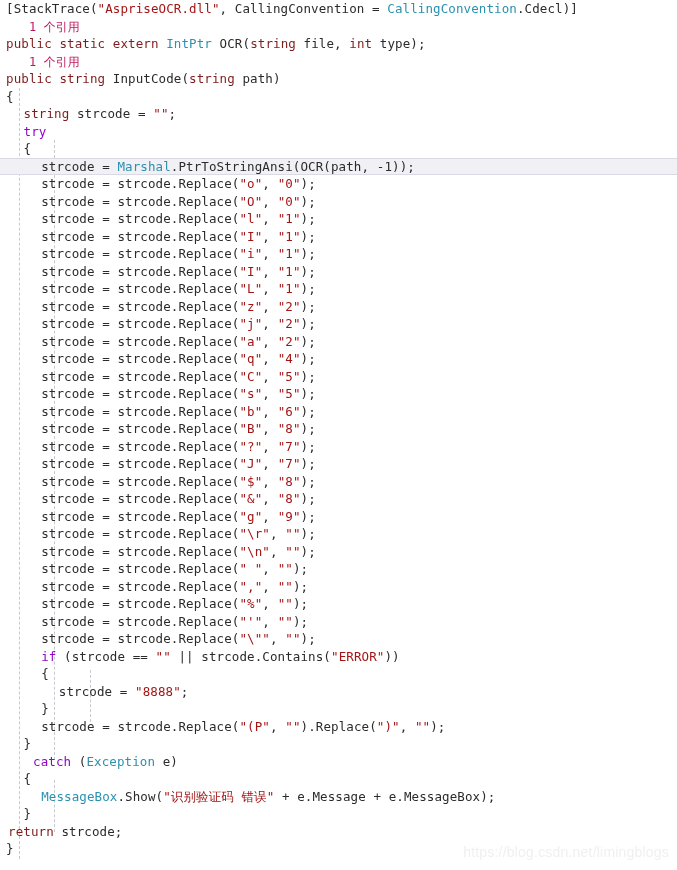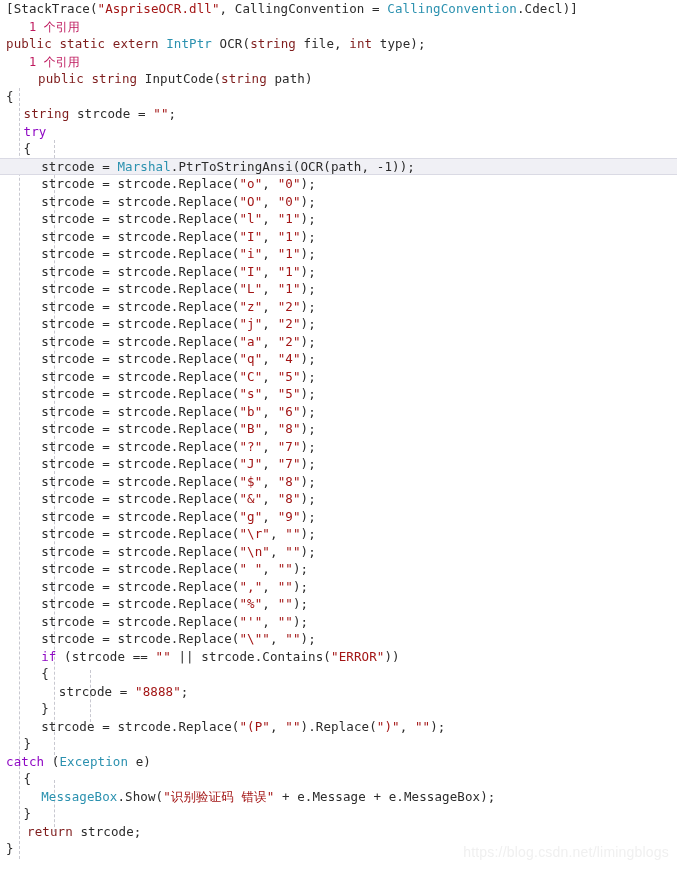--- a/index.html
+++ b/index.html
@@ -88,21 +88,21 @@
       <div class="guide" style="left: 54px; top: 140px; height: 620px;"></div>
       <div class="guide" style="left: 90px; top: 670px; height: 52px;"></div>
       <div class="guide" style="left: 54px; top: 780px; height: 52px;"></div>
     </div>
 
   <div class="code-area">
       <div class="line" style="padding-left: 6px;"><span class="plain">[StackTrace(</span><span class="str">"AspriseOCR.dll"</span><span class="plain">, CallingConvention = </span><span class="type">CallingConvention</span><span class="plain">.Cdecl)]</span></div>
       <div class="line" style="padding-left: 6px;"><span class="ref">1 个引用</span></div>
       <div class="line" style="padding-left: 6px;"><span class="kw">public</span><span class="plain"> </span><span class="kw">static</span><span class="plain"> </span><span class="kw">extern</span><span class="plain"> </span><span class="type">IntPtr</span><span class="plain"> OCR(</span><span class="kw">string</span><span class="plain"> file, </span><span class="kw">int</span><span class="plain"> type);</span></div>
       <div class="line" style="padding-left: 6px;"><span class="ref">1 个引用</span></div>
-      <div class="line" style="padding-left: 6px; margin-left: 32px;"><span class="kw">public</span><span class="plain"> </span><span class="kw">string</span><span class="plain"> InputCode(</span><span class="kw">string</span><span class="plain"> path)</span></div>
+      <div class="line" style="padding-left: 6px;"><span class="kw">public</span><span class="plain"> </span><span class="kw">string</span><span class="plain"> InputCode(</span><span class="kw">string</span><span class="plain"> path)</span></div>
       <div class="line" style="padding-left: 6px;"><span class="brace">{</span></div>
       <div class="line" style="padding-left: 23.6px;"><span class="kw">string</span><span class="plain"> strcode = </span><span class="str">""</span><span class="plain">;</span></div>
       <div class="line" style="padding-left: 23.6px;"><span class="kwctrl">try</span></div>
       <div class="line" style="padding-left: 23.6px;"><span class="brace">{</span></div>
       <div class="line highlight" style="padding-left: 41.2px;"><span class="plain">strcode = </span><span class="type">Marshal</span><span class="plain">.PtrToStringAnsi(OCR(path, </span><span class="num">-1</span><span class="plain">));</span></div>
       <div class="line" style="padding-left: 41.2px;"><span class="plain">strcode = strcode.Replace(</span><span class="str">"o"</span><span class="plain">, </span><span class="str">"0"</span><span class="plain">);</span></div>
       <div class="line" style="padding-left: 41.2px;"><span class="plain">strcode = strcode.Replace(</span><span class="str">"O"</span><span class="plain">, </span><span class="str">"0"</span><span class="plain">);</span></div>
       <div class="line" style="padding-left: 41.2px;"><span class="plain">strcode = strcode.Replace(</span><span class="str">"l"</span><span class="plain">, </span><span class="str">"1"</span><span class="plain">);</span></div>
       <div class="line" style="padding-left: 41.2px;"><span class="plain">strcode = strcode.Replace(</span><span class="str">"I"</span><span class="plain">, </span><span class="str">"1"</span><span class="plain">);</span></div>
       <div class="line" style="padding-left: 41.2px;"><span class="plain">strcode = strcode.Replace(</span><span class="str">"i"</span><span class="plain">, </span><span class="str">"1"</span><span class="plain">);</span></div>
@@ -127,22 +127,22 @@
       <div class="line" style="padding-left: 41.2px;"><span class="plain">strcode = strcode.Replace(</span><span class="str">","</span><span class="plain">, </span><span class="str">""</span><span class="plain">);</span></div>
       <div class="line" style="padding-left: 41.2px;"><span class="plain">strcode = strcode.Replace(</span><span class="str">"%"</span><span class="plain">, </span><span class="str">""</span><span class="plain">);</span></div>
       <div class="line" style="padding-left: 41.2px;"><span class="plain">strcode = strcode.Replace(</span><span class="str">"'"</span><span class="plain">, </span><span class="str">""</span><span class="plain">);</span></div>
       <div class="line" style="padding-left: 41.2px;"><span class="plain">strcode = strcode.Replace(</span><span class="str">"\""</span><span class="plain">, </span><span class="str">""</span><span class="plain">);</span></div>
       <div class="line" style="padding-left: 41.2px;"><span class="kwctrl">if</span><span class="plain"> (strcode == </span><span class="str">""</span><span class="plain"> || strcode.Contains(</span><span class="str">"ERROR"</span><span class="plain">))</span></div>
       <div class="line" style="padding-left: 41.2px;"><span class="brace">{</span></div>
       <div class="line" style="padding-left: 58.8px;"><span class="plain">strcode = </span><span class="str">"8888"</span><span class="plain">;</span></div>
       <div class="line" style="padding-left: 41.2px;"><span class="brace">}</span></div>
       <div class="line" style="padding-left: 41.2px;"><span class="plain">strcode = strcode.Replace(</span><span class="str">"(P"</span><span class="plain">, </span><span class="str">""</span><span class="plain">).Replace(</span><span class="str">")"</span><span class="plain">, </span><span class="str">""</span><span class="plain">);</span></div>
       <div class="line" style="padding-left: 23.6px;"><span class="brace">}</span></div>
-      <div class="line" style="padding-left: 6px;"><span class="kwctrl">catch</span><span class="plain"> (</span><span class="type">Exception</span><span class="plain"> e)</span></div>
+      <div class="line" style="padding-left: 33px;"><span class="kwctrl">catch</span><span class="plain"> (</span><span class="type">Exception</span><span class="plain"> e)</span></div>
       <div class="line" style="padding-left: 23.6px;"><span class="brace">{</span></div>
       <div class="line" style="padding-left: 41.2px;"><span class="type">MessageBox</span><span class="plain">.Show(</span><span class="str">"识别验证码 错误"</span><span class="plain"> + e.Message + e.MessageBox);</span></div>
       <div class="line" style="padding-left: 23.6px;"><span class="brace">}</span></div>
-      <div class="line" style="padding-left: 27px;"><span class="kw">return</span><span class="plain"> strcode;</span></div>
+      <div class="line" style="padding-left: 8px;"><span class="kw">return</span><span class="plain"> strcode;</span></div>
       <div class="line" style="padding-left: 6px;"><span class="brace">}</span></div>
     </div>
 
   <div class="watermark">https://blog.csdn.net/limingblogs</div>
 </div>
 
 </body></html>

